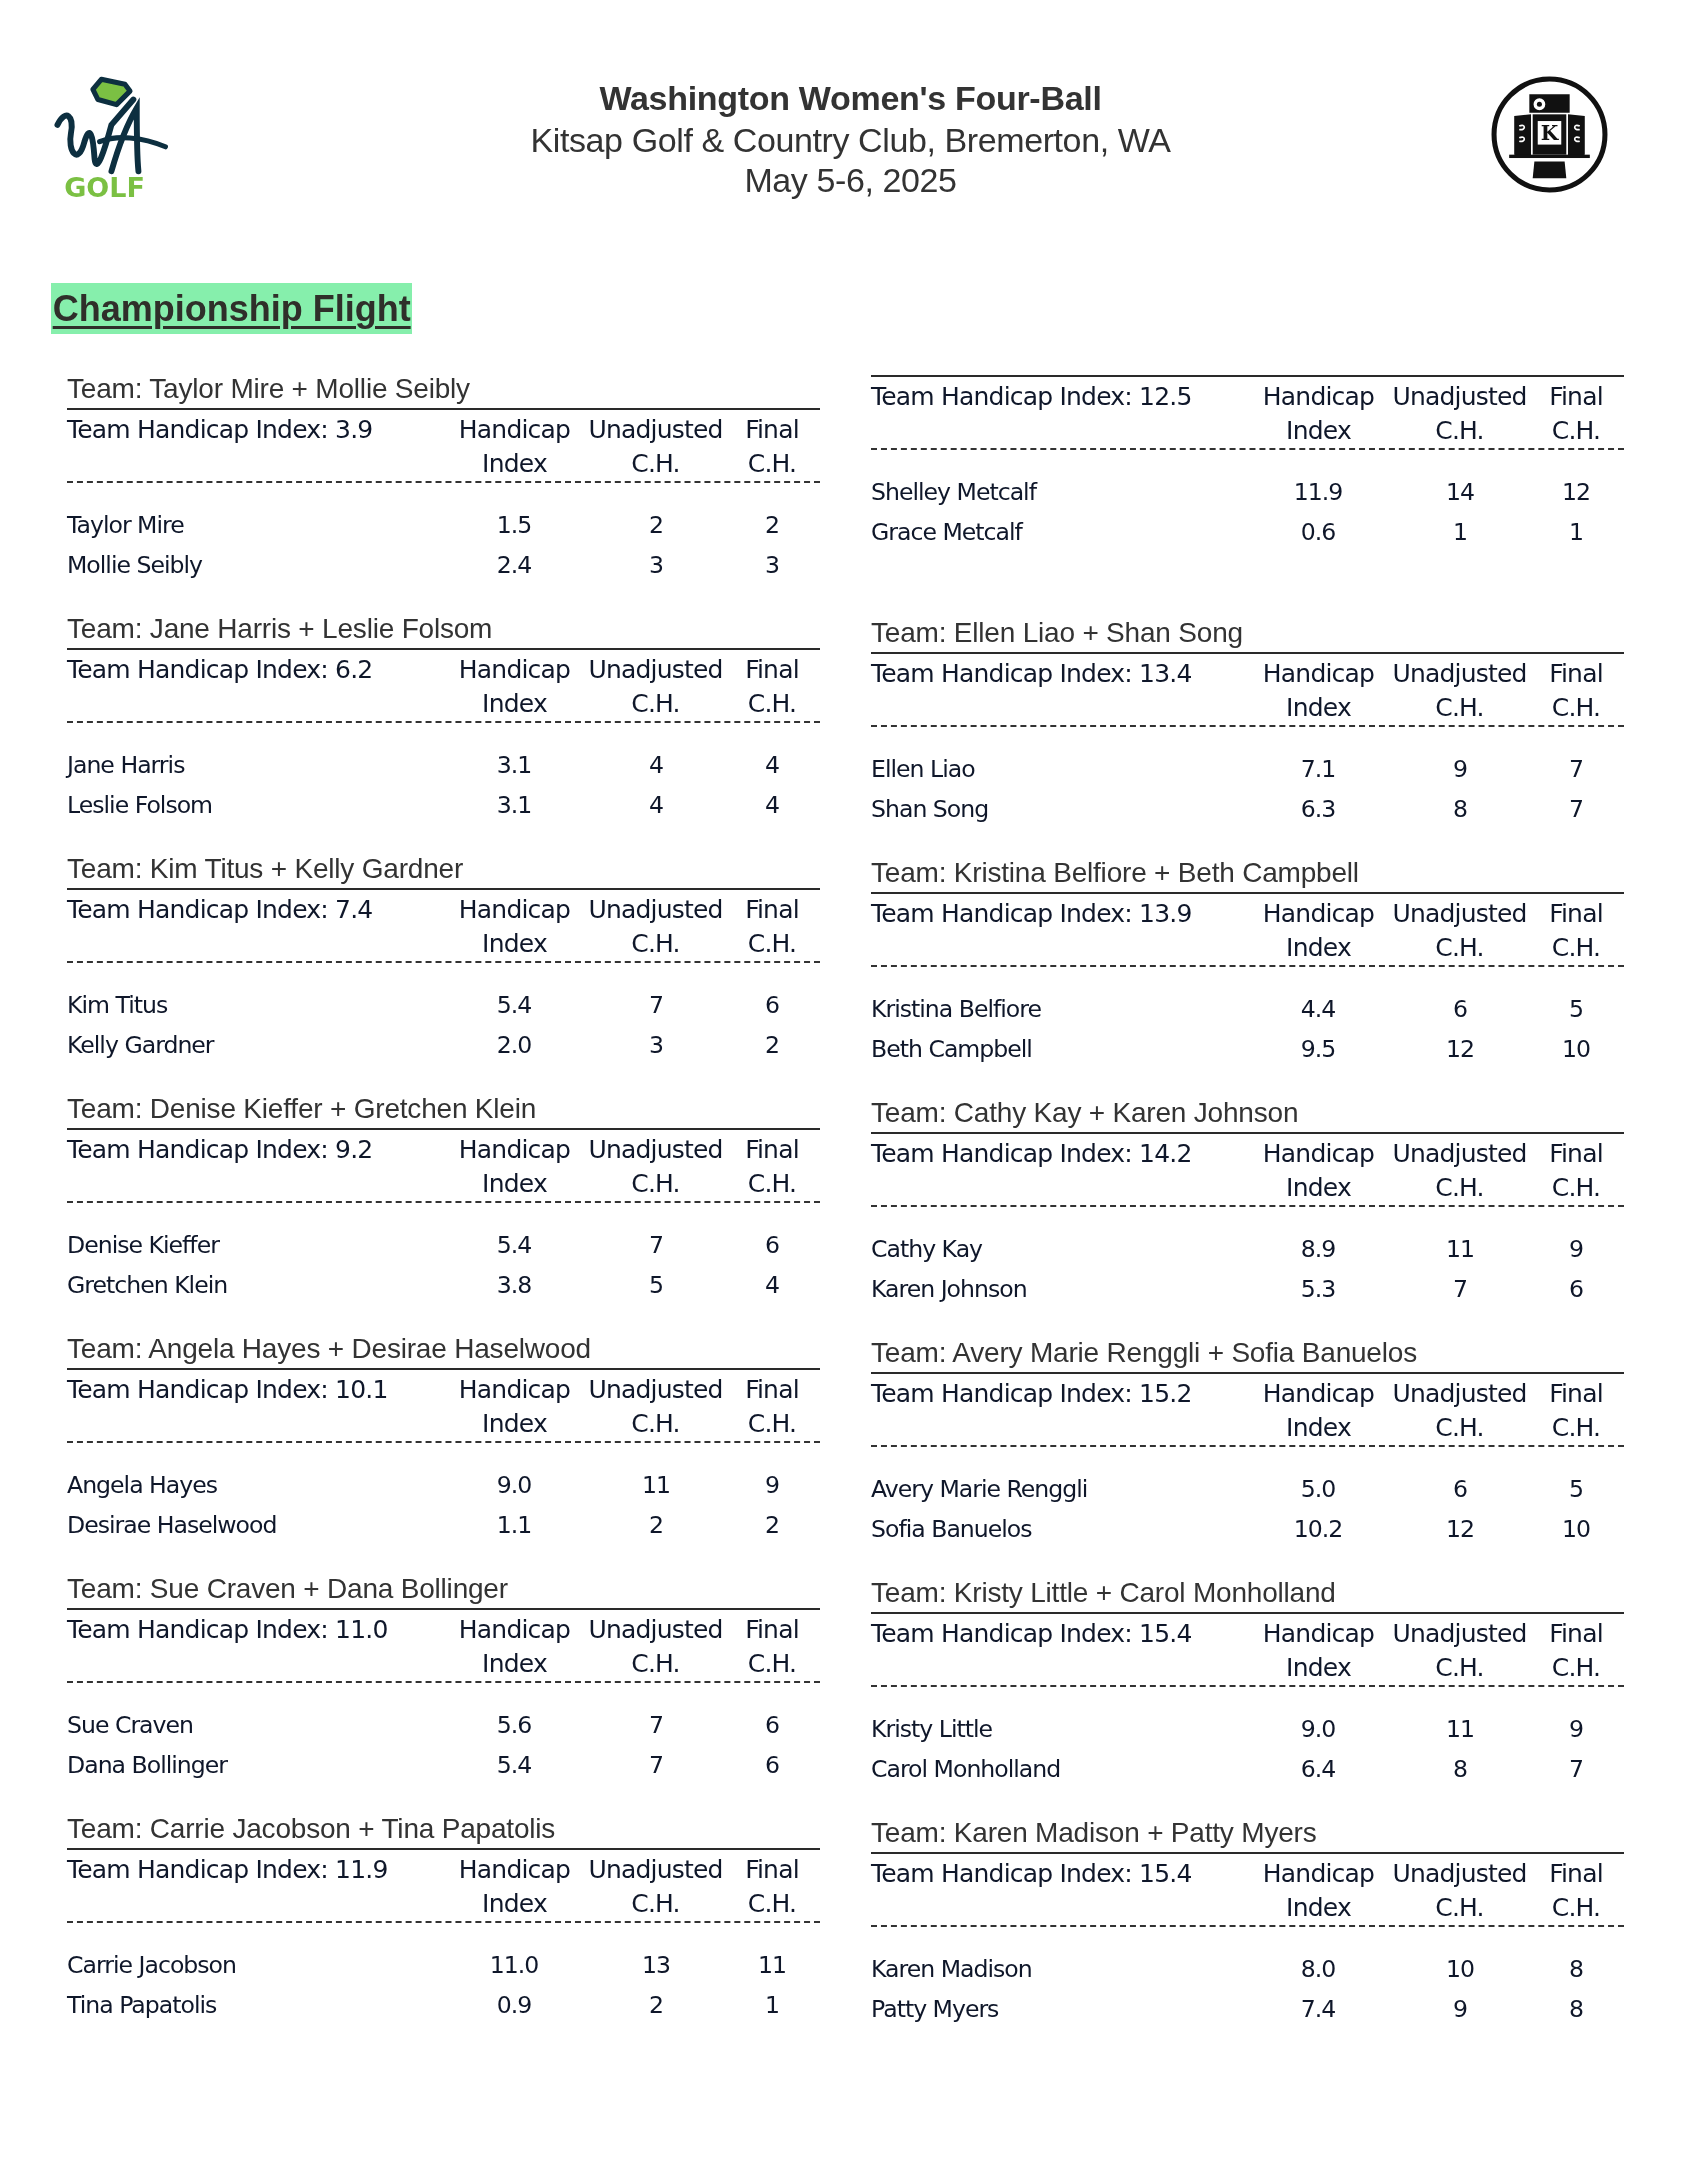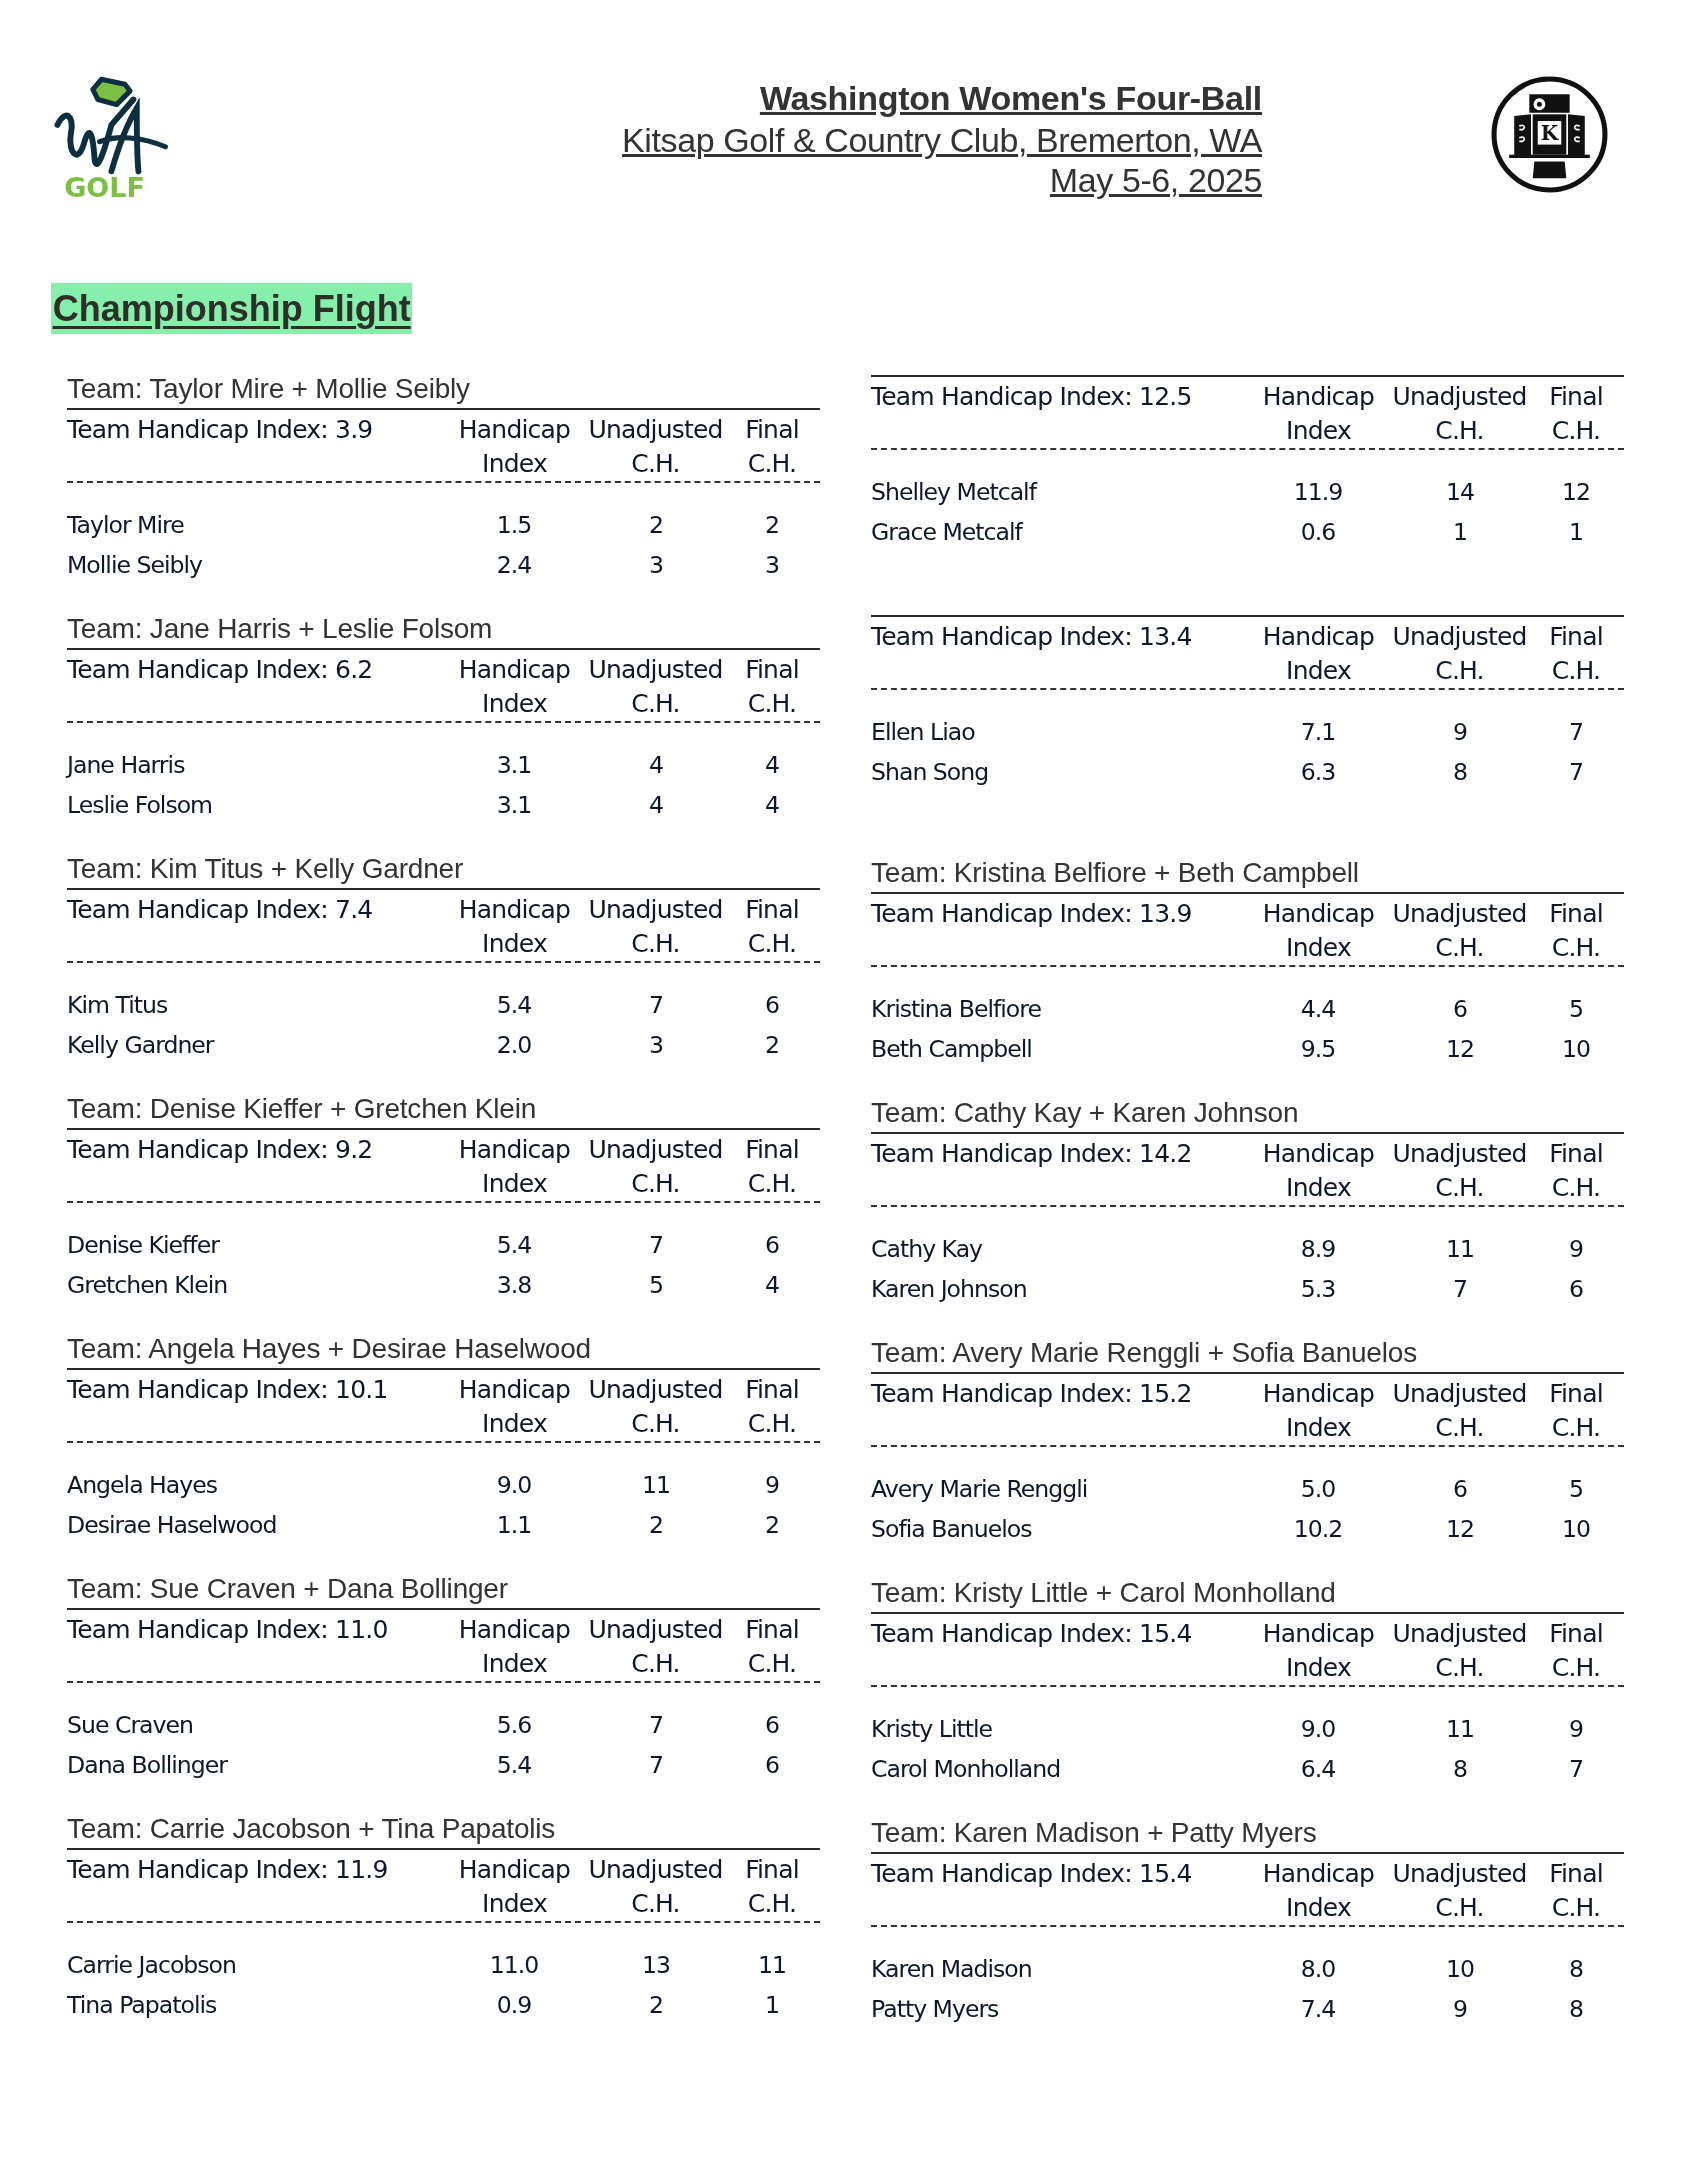--- a/index.html
+++ b/index.html
@@ -4,22 +4,22 @@
   <style>
     html, body { margin: 0; padding: 0; background: #ffffff; }
     body {
       width: 1687px; height: 2183px; position: relative; overflow: hidden;
       color: #333333;
       font-family: "Liberation Sans", sans-serif;
     }
     .wa-logo { position: absolute; left: 49px; top: 74px; width: 135px; height: 127px; }
     .club-logo { position: absolute; left: 1489px; top: 74px; width: 121px; height: 121px; }
     .header {
-      position: absolute; left: 439px; top: 76px; width: 823px; text-align: right;
-      font-family: "Liberation Sans", sans-serif; color: #333; text-decoration: underline;
+      position: absolute; left: 439px; top: 76px; width: 823px; text-align: center;
+      font-family: "Liberation Sans", sans-serif; color: #333;
     }
     .header .title { font-weight: bold; font-size: 34px; line-height: 44px; letter-spacing: -0.3px; }
     .header .sub { font-size: 34px; line-height: 40px; letter-spacing: -0.4px; }
     .flight-title {
       position: absolute; left: 51px; top: 283px; height: 51px;
       padding: 0 1.7px; background: #86efac;
       font-weight: bold; font-size: 36px; line-height: 51px;
       text-decoration: underline; text-decoration-thickness: 2.5px; text-underline-offset: 5px;
       color: #2f2f2a;
     }
@@ -383,20 +383,21 @@
   </div>
         <div class="player">
     <span class="pname">Grace Metcalf</span>
     <span class="val v-hi">0.6</span>
     <span class="val v-un">1</span>
     <span class="val v-fi">1</span>
   </div>
       </div>
   </div>
     <div class="team">
+    <div class="team-title">Team: Ellen Liao + Shan Song</div>
     <div class="team-rule"></div>
     <div class="team-head">
       <div class="thi">
         <span>Team Handicap Index:</span>
         <span class="thi-val">13.4</span>
       </div>
       <div class="colhead ch-hi">
         <div>Handicap</div>
         <div>Index</div>
       </div>

